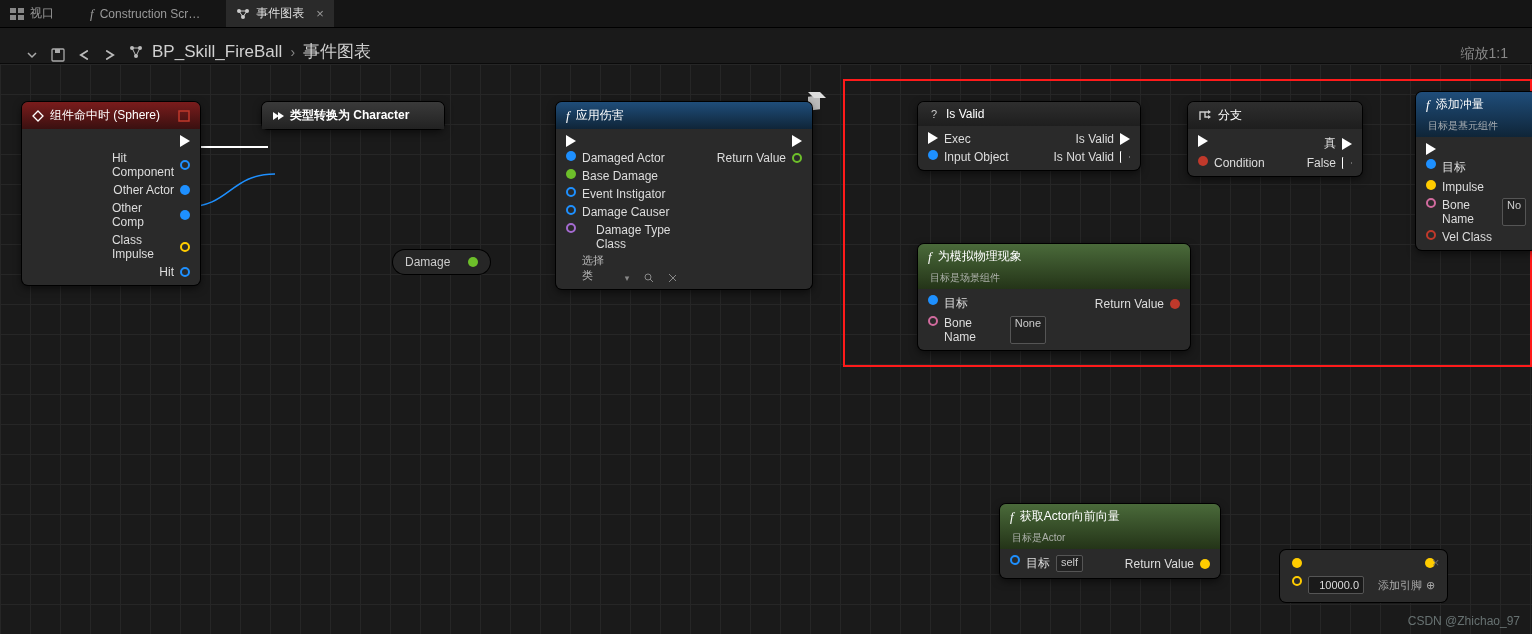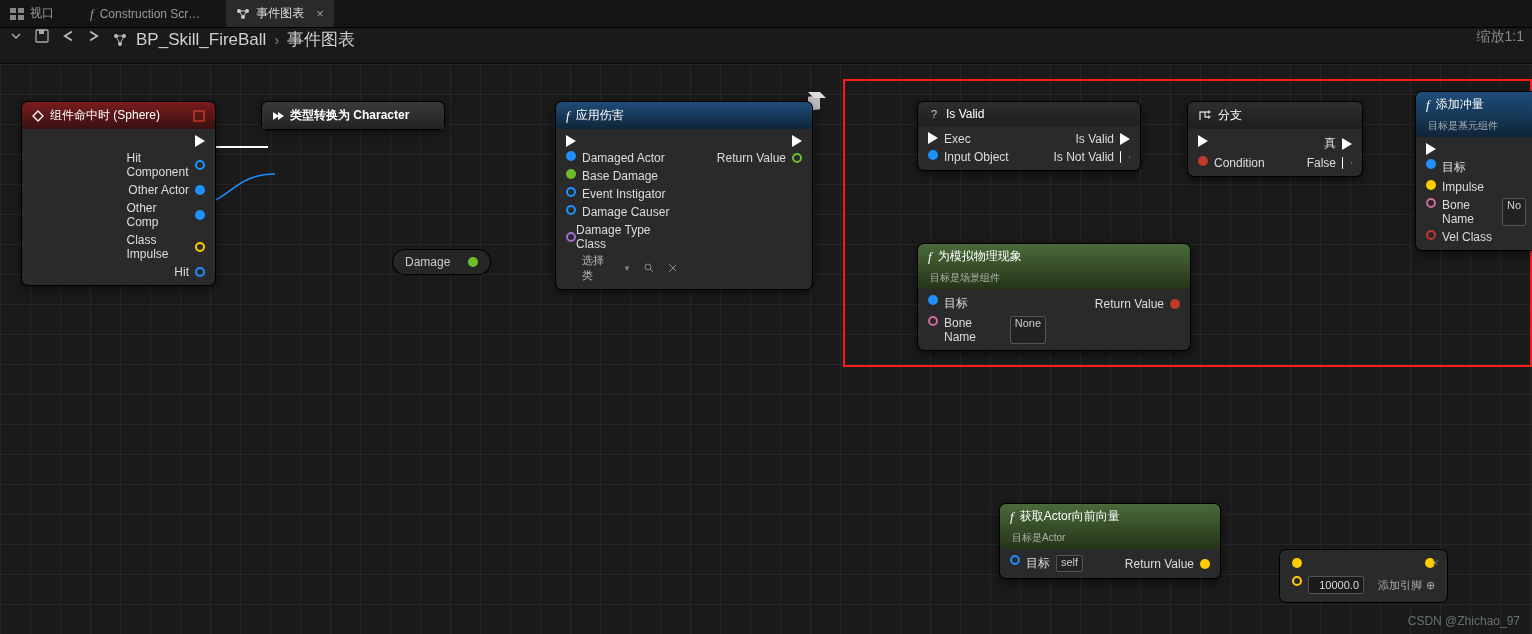--- a/index.html
+++ b/index.html
@@ -5,21 +5,21 @@
 * { margin: 0; padding: 0; box-sizing: border-box; font-family: "Segoe UI", Arial, sans-serif; }
 body { background: #1a1a1a; color: #ccc; overflow: hidden; width: 1532px; height: 634px; position: relative; }
 
 
 .top-tabs { display: flex; height: 28px; background: #151515; border-bottom: 1px solid #000; align-items: center; gap: 16px; font-size: 12px; color: #999; }
 .top-tabs .tab { display: flex; align-items: center; gap: 6px; padding: 0 10px; height: 100%; cursor: pointer; }
 .top-tabs .tab.active { background: #2a2a2a; color: #ddd; }
 .top-tabs .tab .close { color: #999; font-size: 13px; margin-left: 6px; }
 
 
-.toolbar { display: flex; height: 36px; background: #1a1a1a; border-bottom: 1px solid #0a0a0a; align-items: flex-start; padding: 0 8px; gap: 10px; font-size: 14px; color: #bbb; }
+.toolbar { display: flex; height: 36px; background: #1a1a1a; border-bottom: 1px solid #0a0a0a; align-items: flex-end; padding: 0 24px; gap: 10px; font-size: 14px; color: #bbb; }
 .toolbar .crumbs { display: flex; align-items: center; gap: 8px; }
 .toolbar .crumb-main { font-size: 17px; color: #d0d0d0; }
 .toolbar .chev { color: #888; }
 .toolbar .zoom { margin-left: auto; color: #888; font-size: 14px; }
 .tb-ico { width: 16px; height: 16px; }
 
 
 .canvas { position: absolute; left: 0; top: 64px; right: 0; bottom: 0; background:
   linear-gradient(#262626 1px, transparent 1px) 0 0/30px 30px,
   linear-gradient(90deg,#262626 1px, transparent 1px) 0 0/30px 30px,
@@ -47,21 +47,21 @@
 .pin.yellowring { width:10px;height:10px;border-radius:50%; background:transparent; border:2px solid #ffcc00; }
 .pin.greenring { width:10px;height:10px;border-radius:50%; background:transparent; border:2px solid #6dbf2a; }
 
 .hdr-red    { background: linear-gradient(180deg,#7a1c1c,#3a1010); }
 .hdr-blue   { background: linear-gradient(180deg,#1f4d7a,#0f2538); }
 .hdr-dark   { background: linear-gradient(180deg,#3a3a3a,#222); font-weight: bold; }
 .hdr-darker { background: linear-gradient(180deg,#2e2e2e,#1e1e1e); }
 .hdr-green  { background: linear-gradient(180deg,#4a6a3a,#243418); }
 
 .minibox { border: 1px solid #555; border-radius: 2px; padding: 0 4px; font-size: 11px; color: #ccc; background: #222; }
-.dropdown-mini { display: flex; align-items: center; gap: 15px; font-size: 11px; color: #bbb; }
+.dropdown-mini { display: flex; align-items: flex-end; gap: 15px; font-size: 11px; color: #bbb; }
 .dropdown-mini .caret { font-size: 9px; color: #888; }
 
 .varbubble { position: absolute; background: #262626; border-radius: 14px; padding: 5px 12px; box-shadow: 0 0 0 1px #000; font-size: 12px; display: flex; align-items: center; gap: 18px; }
 
 .redbox { position: absolute; border: 2px solid #ff1a1a; pointer-events: none; }
 
 .box3d { position: absolute; width: 18px; height: 22px; }
 .box3d::before, .box3d::after { content:""; position:absolute; }
 .box3d::before { left:0; top:4px; width:12px; height:14px; background:#bbb; transform:skewY(-8deg);}
 .box3d::after { left:0; top:0; width:12px; height:6px; background:#ddd; transform:skewX(45deg) translateX(3px);}
@@ -165,21 +165,21 @@
     <circle cx="515" cy="300" r="5" fill="#fff"></circle>
     <circle cx="1418" cy="275" r="5" fill="#fff"></circle>
     <circle cx="880" cy="173" r="5" fill="#1e90ff"></circle>
     <circle cx="1335" cy="173" r="5" fill="#1e90ff"></circle>
   </svg>
 
   <div class="redbox" style="left:843px; top:15px; width:689px; height:288px;"></div>
 
   <div class="box3d" style="left:808px; top:28px;"></div>
 
-  <div class="node" style="left:22px; top:38px; width:193px;">
+  <div class="node" style="left:22px; top:38px; width:178px;">
     <div class="hdr hdr-red">
       <svg width="12" height="12">
           <path d="M1 6 L6 1 L11 6 L6 11 Z" fill="none" stroke="#fff" stroke-width="1.3"></path>
         </svg>
       <span>组件命中时 (Sphere)</span>
       <svg width="12" height="12" style="margin-left:auto">
           <rect x="1" y="1" width="10" height="10" fill="none" stroke="#c0392b" stroke-width="1.5"></rect>
         </svg>
     </div>
     <div class="body">
@@ -254,21 +254,21 @@
           <span class="pin bluering"></span>
           <span>Event Instigator</span>
         </div>
         <div></div>
       <div class="row-l">
           <span class="pin bluering"></span>
           <span>Damage Causer</span>
         </div>
         <div></div>
       <div class="row-l" style="flex-direction:column; align-items:flex-start; gap:2px;">
-        <div style="display:flex; gap:0; align-items:center;">
+        <div style="display:flex; gap:20px; ">
             <span class="pin purple"></span>
             <span>Damage Type Class</span>
           </div>
         <div class="dropdown-mini" style="margin-left:16px;">
           <span class="sel-text">选择类</span>
             <span class="caret">▾</span>
           <svg width="10" height="10">
               <circle cx="4" cy="4" r="3" stroke="#888" fill="none"></circle>
               <path d="M6 6l3 3" stroke="#888"></path>
             </svg>

